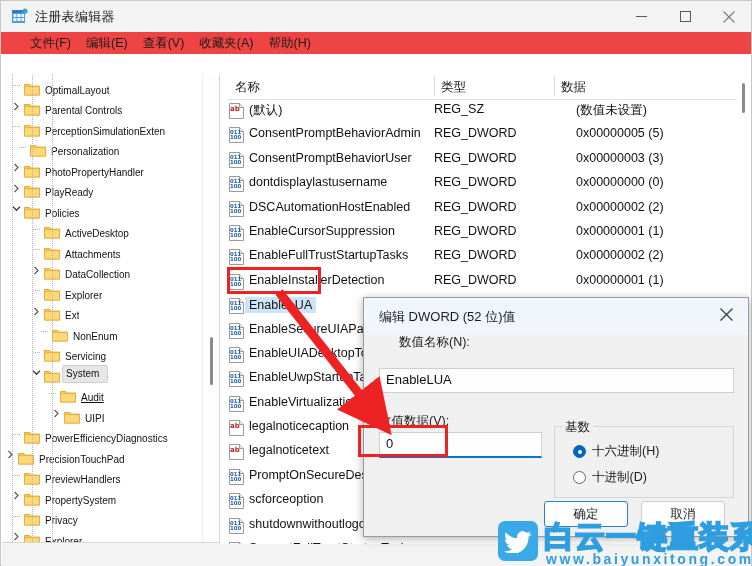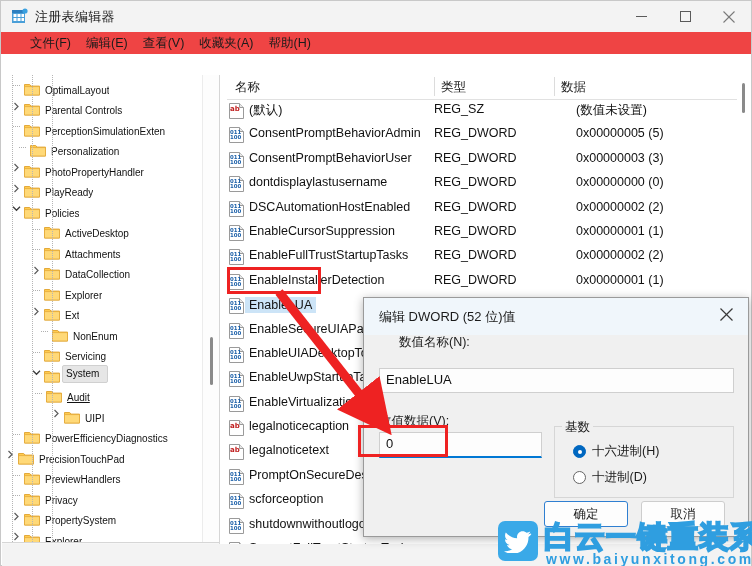--- a/index.html
+++ b/index.html
@@ -390,21 +390,21 @@
               </svg>
             </span>
             <span class="folder">
               <svg width="16" height="14" viewBox="0 0 16 14">
                 <path d="M0.5 2.5 h5.2 l1.3 1.6 H15.5 V13 H0.5 Z" fill="#ffcb4f" stroke="#e3a93a" stroke-width="1"></path>
                 <path d="M0.5 4.6 H15.5 V13 H0.5 Z" fill="#ffd978" stroke="#e3a93a" stroke-width="0.8"></path>
               </svg>
             </span>
             <span class="tlabel">System</span>
           </div>
-          <div class="trow" style="padding-left: 28px; text-decoration: underline;">
+          <div class="trow" style="padding-left: 42px; text-decoration: underline;">
             <span class="twist">
               <span style="display:inline-block;width:7px;border-top:1px dotted #b0b0b0;"></span>
             </span>
             <span class="folder">
               <svg width="16" height="14" viewBox="0 0 16 14">
                 <path d="M0.5 2.5 h5.2 l1.3 1.6 H15.5 V13 H0.5 Z" fill="#ffcb4f" stroke="#e3a93a" stroke-width="1"></path>
                 <path d="M0.5 4.6 H15.5 V13 H0.5 Z" fill="#ffd978" stroke="#e3a93a" stroke-width="0.8"></path>
               </svg>
             </span>
             <span class="tlabel">Audit</span>
@@ -456,43 +456,43 @@
             <span class="folder">
               <svg width="16" height="14" viewBox="0 0 16 14">
                 <path d="M0.5 2.5 h5.2 l1.3 1.6 H15.5 V13 H0.5 Z" fill="#ffcb4f" stroke="#e3a93a" stroke-width="1"></path>
                 <path d="M0.5 4.6 H15.5 V13 H0.5 Z" fill="#ffd978" stroke="#e3a93a" stroke-width="0.8"></path>
               </svg>
             </span>
             <span class="tlabel">PreviewHandlers</span>
           </div>
           <div class="trow" style="padding-left: 6px;">
             <span class="twist">
+              <svg width="9" height="9" viewBox="0 0 9 9">
+                <path d="M2.5 1 L6 4.5 L2.5 8" fill="none" stroke="#5c5c5c" stroke-width="1.2"></path>
+              </svg>
+            </span>
+            <span class="folder">
+              <svg width="16" height="14" viewBox="0 0 16 14">
+                <path d="M0.5 2.5 h5.2 l1.3 1.6 H15.5 V13 H0.5 Z" fill="#ffcb4f" stroke="#e3a93a" stroke-width="1"></path>
+                <path d="M0.5 4.6 H15.5 V13 H0.5 Z" fill="#ffd978" stroke="#e3a93a" stroke-width="0.8"></path>
+              </svg>
+            </span>
+            <span class="tlabel">PropertySystem</span>
+          </div>
+          <div class="trow" style="padding-left: 6px;">
+            <span class="twist">
               <span style="display:inline-block;width:7px;border-top:1px dotted #b0b0b0;"></span>
             </span>
             <span class="folder">
               <svg width="16" height="14" viewBox="0 0 16 14">
                 <path d="M0.5 2.5 h5.2 l1.3 1.6 H15.5 V13 H0.5 Z" fill="#ffcb4f" stroke="#e3a93a" stroke-width="1"></path>
                 <path d="M0.5 4.6 H15.5 V13 H0.5 Z" fill="#ffd978" stroke="#e3a93a" stroke-width="0.8"></path>
               </svg>
             </span>
             <span class="tlabel">Privacy</span>
-          </div>
-          <div class="trow" style="padding-left: 6px;">
-            <span class="twist">
-              <svg width="9" height="9" viewBox="0 0 9 9">
-                <path d="M2.5 1 L6 4.5 L2.5 8" fill="none" stroke="#5c5c5c" stroke-width="1.2"></path>
-              </svg>
-            </span>
-            <span class="folder">
-              <svg width="16" height="14" viewBox="0 0 16 14">
-                <path d="M0.5 2.5 h5.2 l1.3 1.6 H15.5 V13 H0.5 Z" fill="#ffcb4f" stroke="#e3a93a" stroke-width="1"></path>
-                <path d="M0.5 4.6 H15.5 V13 H0.5 Z" fill="#ffd978" stroke="#e3a93a" stroke-width="0.8"></path>
-              </svg>
-            </span>
-            <span class="tlabel">PropertySystem</span>
           </div>
           <div class="trow" style="padding-left: 6px;">
             <span class="twist">
               <svg width="9" height="9" viewBox="0 0 9 9">
                 <path d="M2.5 1 L6 4.5 L2.5 8" fill="none" stroke="#5c5c5c" stroke-width="1.2"></path>
               </svg>
             </span>
             <span class="folder">
               <svg width="16" height="14" viewBox="0 0 16 14">
                 <path d="M0.5 2.5 h5.2 l1.3 1.6 H15.5 V13 H0.5 Z" fill="#ffcb4f" stroke="#e3a93a" stroke-width="1"></path>

